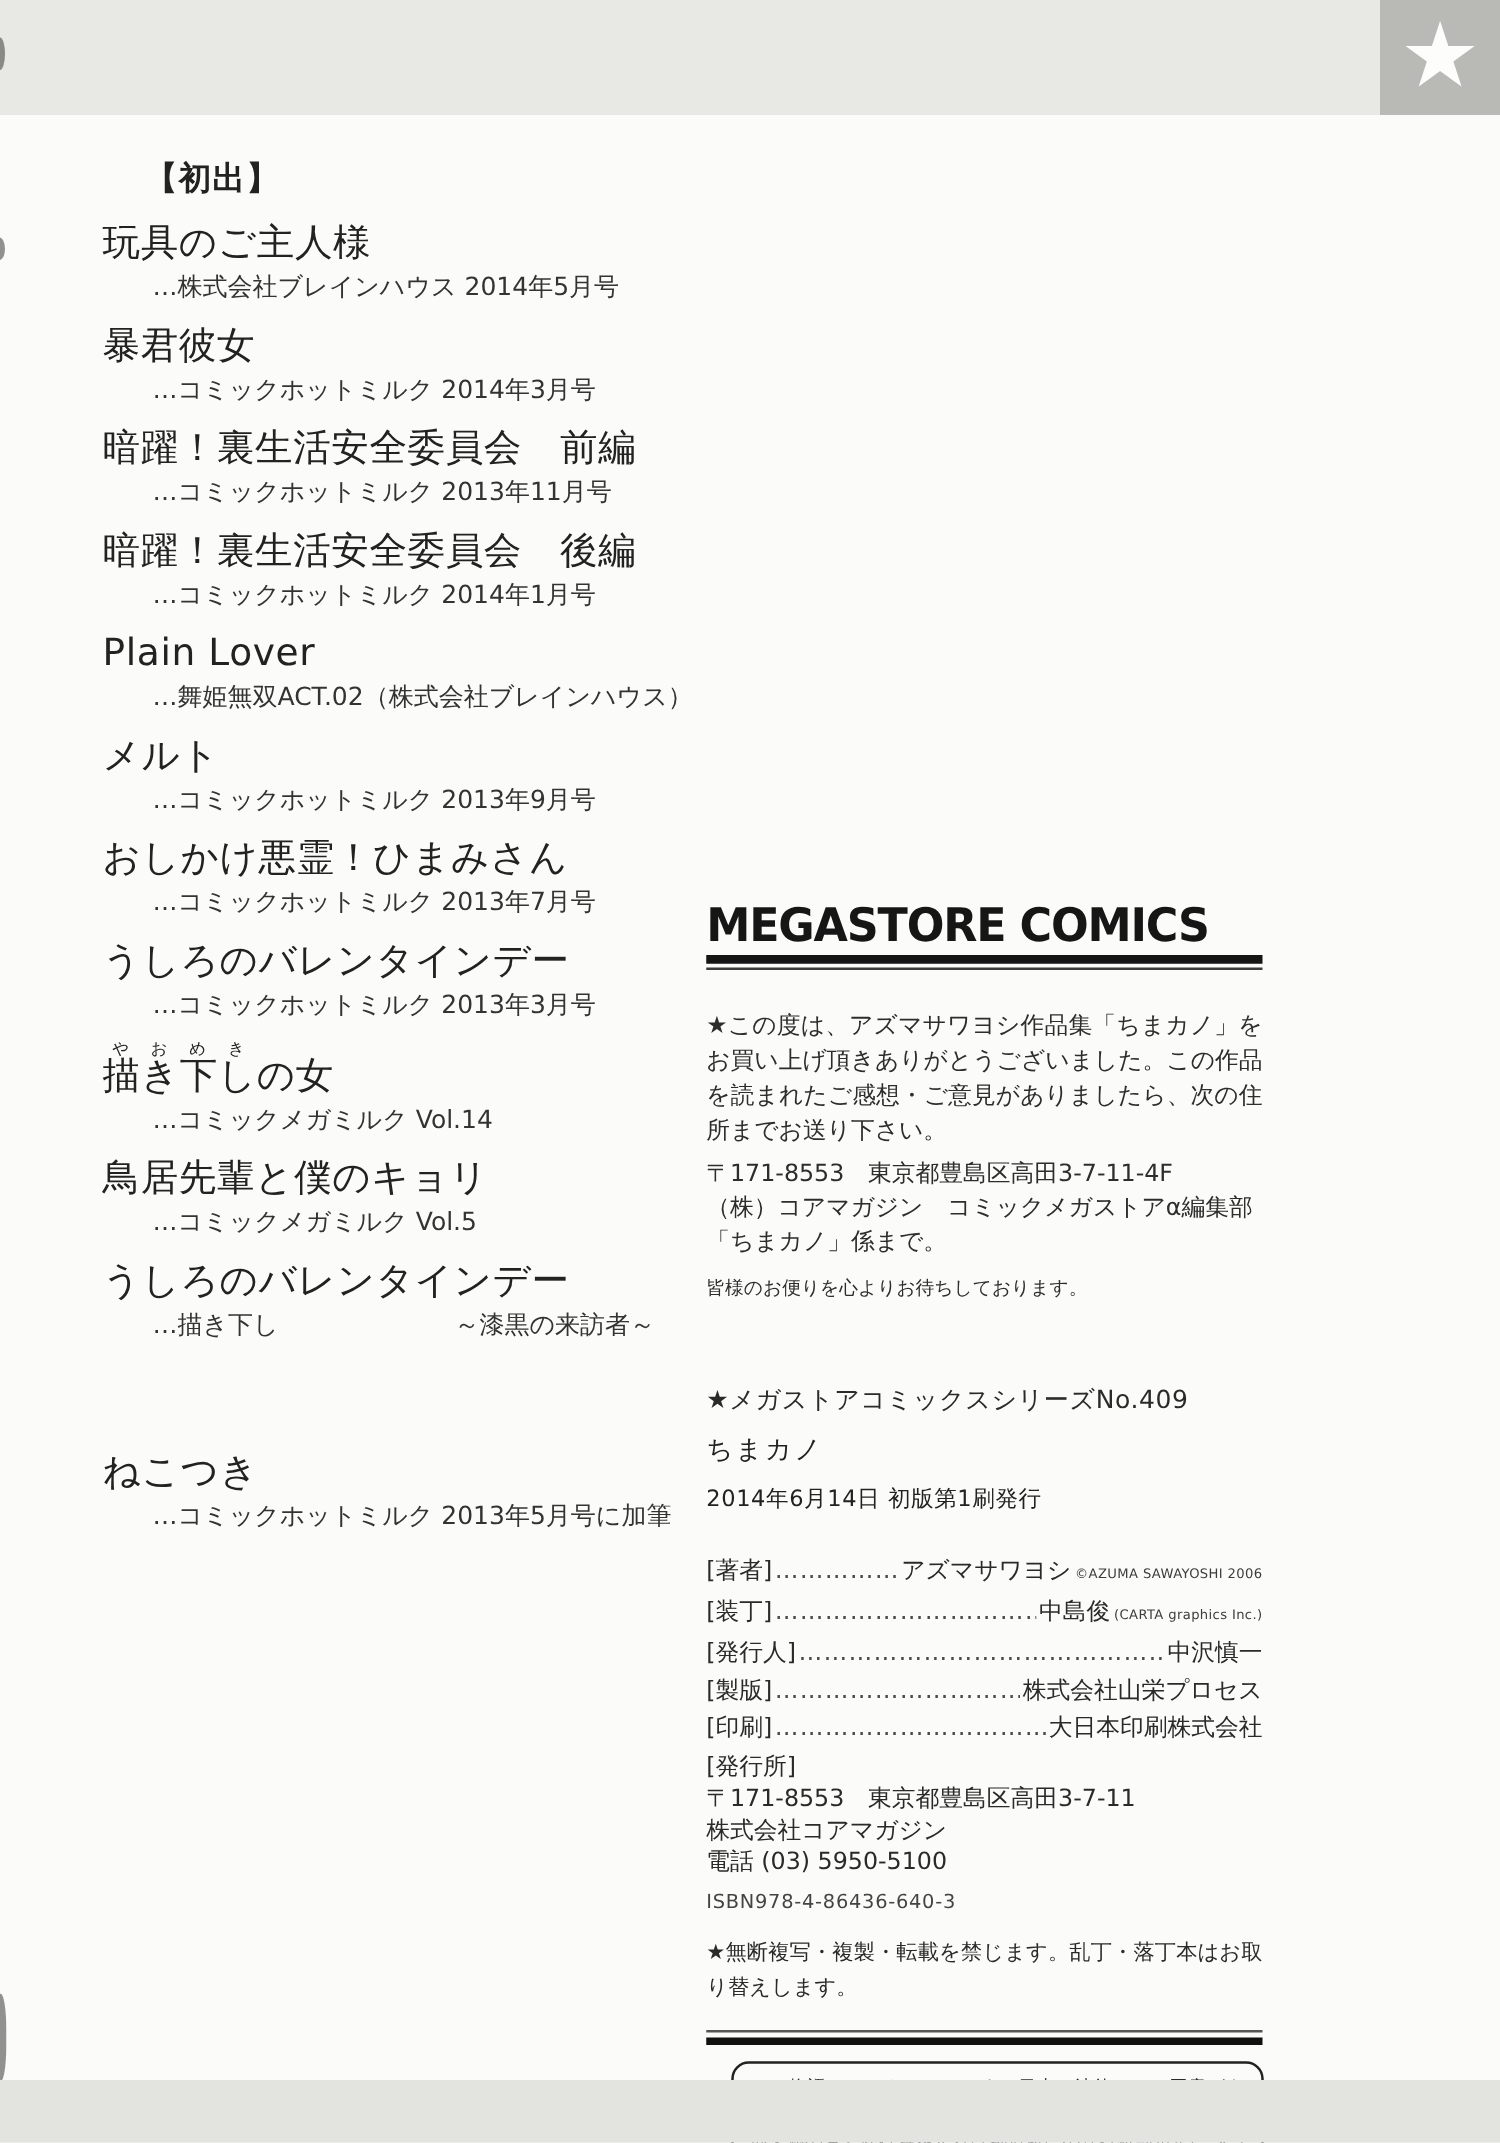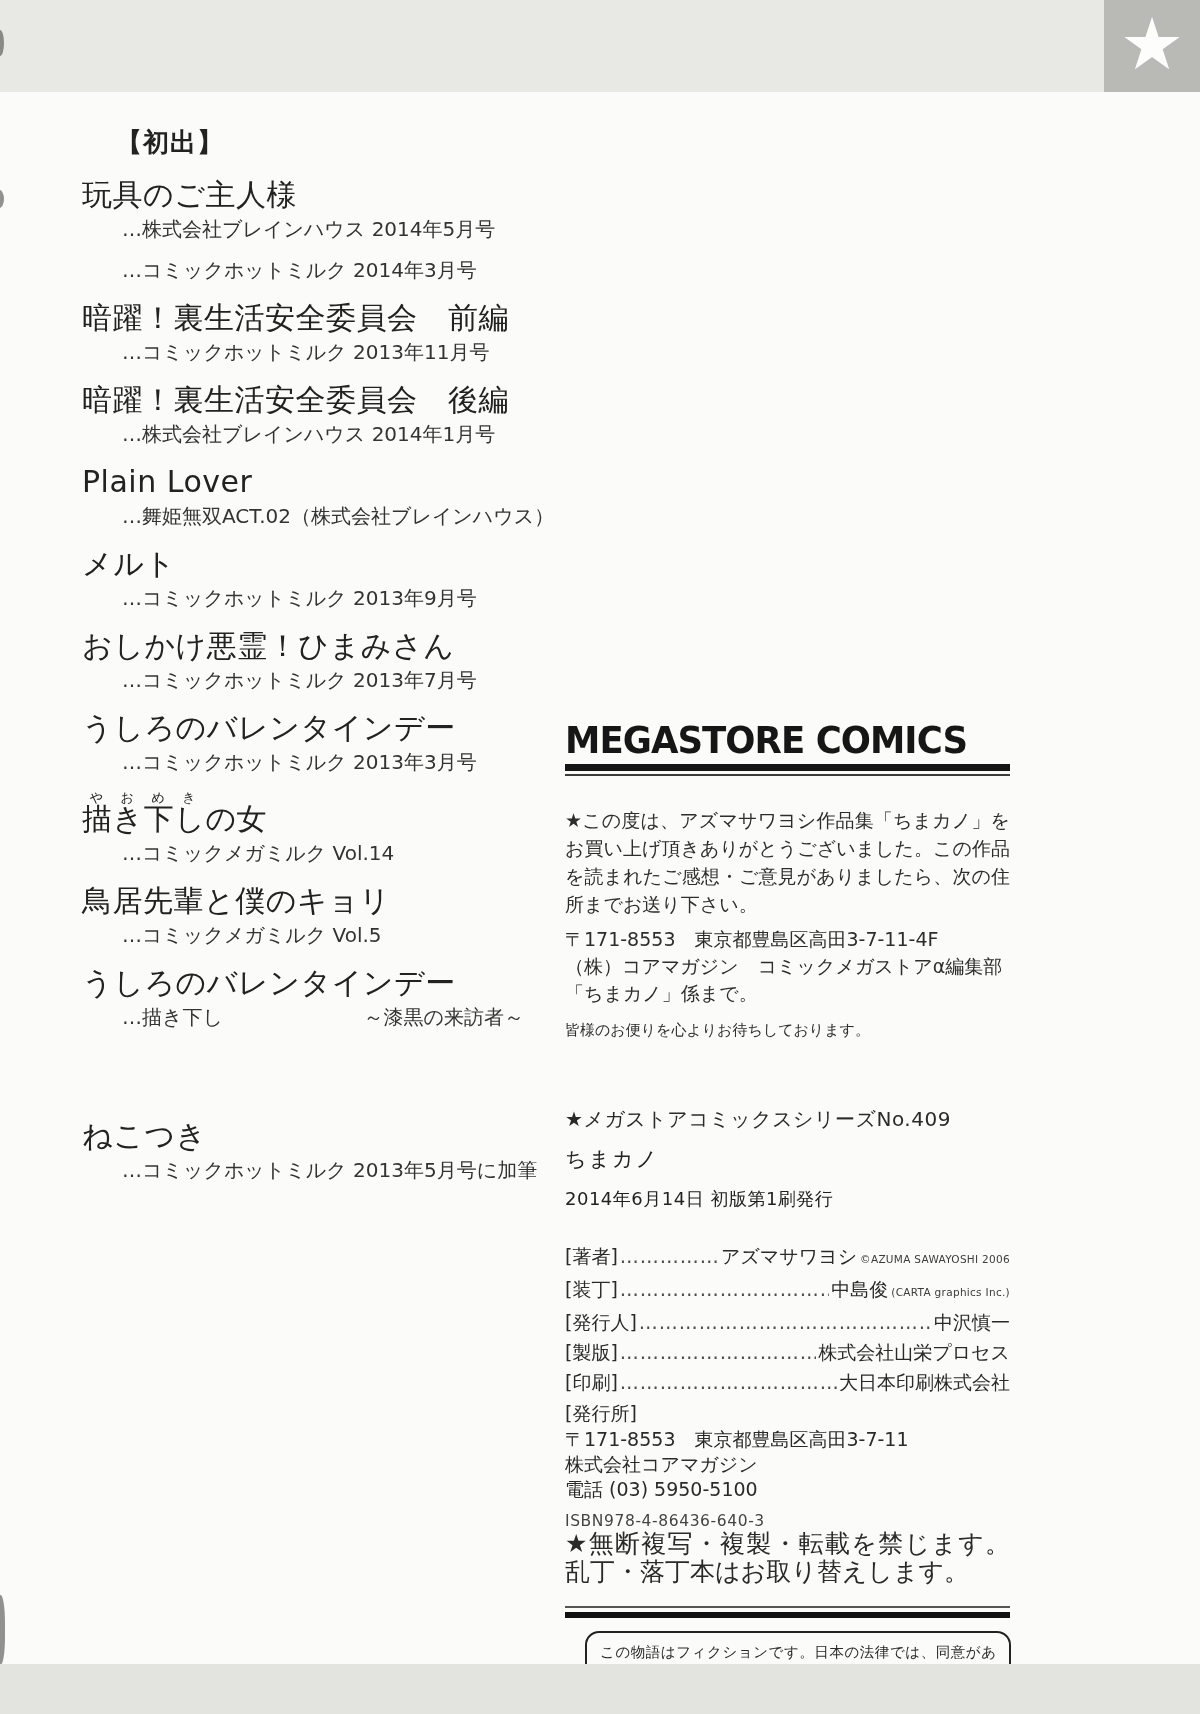--- a/index.html
+++ b/index.html
@@ -85,21 +85,21 @@
   .credits{margin-top:30px;}
   .credit-row{
     display:flex;align-items:baseline;font-size:19px;line-height:30px;color:#2a2a2a;
     white-space:nowrap;
   }
   .credit-leader{flex:1;overflow:hidden;color:#4a4a4a;letter-spacing:1px;margin:0 2px;}
   .credit-suffix{font-size:10.5px;color:#3c3c3c;margin-left:3px;letter-spacing:.3px;}
   .publisher-label{font-size:19px;line-height:28px;color:#2a2a2a;margin-top:2px;}
   .publisher-line{font-size:19px;line-height:25px;color:#2a2a2a;}
   .isbn{margin-top:10px;font-size:15.5px;color:#444;letter-spacing:.6px;}
-  .notice{font-size:25px;line-height:28px;color:#2a2a2a;text-align:justify;}
+  .notice{margin-top:18px;font-size:17px;line-height:28px;color:#2a2a2a;text-align:justify;}
   .divider{margin-top:20px;}
   .divider .thin{height:2px;background:#555;}
   .divider .thick{height:6px;background:#111;margin-top:4px;}
   .disclaimer{
     margin-top:13px;margin-left:20px;width:396px;
     border:2.5px solid #222;border-radius:14px;
     padding:8px 13px;
     font-size:14.5px;line-height:22px;color:#2a2a2a;
     text-align:justify;
   }
@@ -120,31 +120,32 @@
 
   <div class="shoshutsu">
     <div class="shoshutsu-heading">【初出】</div>
 
     <div class="entry">
       <div class="title">玩具のご主人様</div>
       <div class="source">…株式会社ブレインハウス 2014年5月号</div>
     </div>
 
     <div class="entry">
+      <div class="title">暴君彼女</div>
       <div class="source">…コミックホットミルク 2014年3月号</div>
     </div>
 
     <div class="entry">
       <div class="title">暗躍！裏生活安全委員会　前編</div>
       <div class="source">…コミックホットミルク 2013年11月号</div>
     </div>
 
     <div class="entry">
       <div class="title">暗躍！裏生活安全委員会　後編</div>
-      <div class="source">…株式会社ブレインハウス 2014年1月号</div>
+      <div class="source">…コミックホットミルク 2014年1月号</div>
     </div>
 
     <div class="entry">
       <div class="title">Plain Lover</div>
       <div class="source">…舞姫無双ACT.02（株式会社ブレインハウス）</div>
     </div>
 
     <div class="entry">
       <div class="title">メルト</div>
       <div class="source">…コミックホットミルク 2013年9月号</div>

